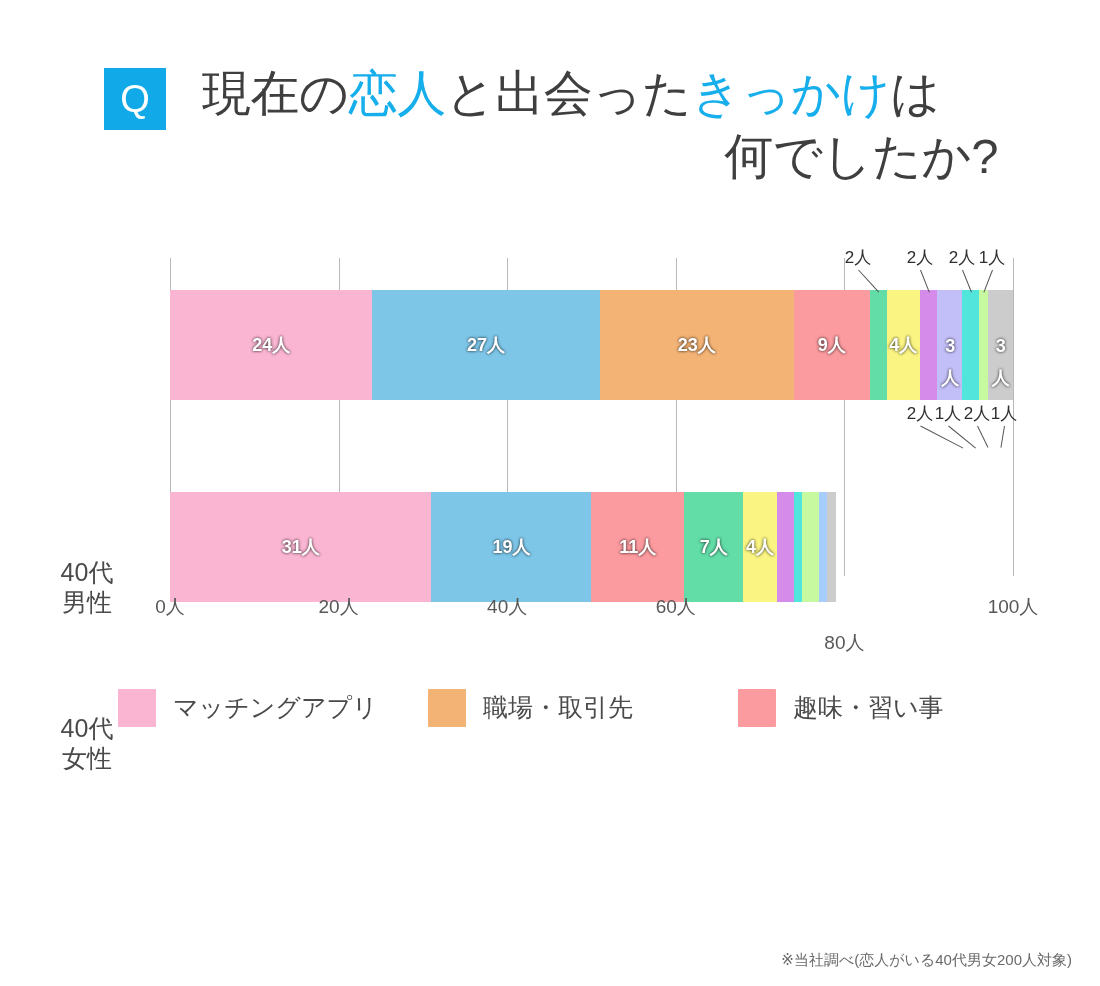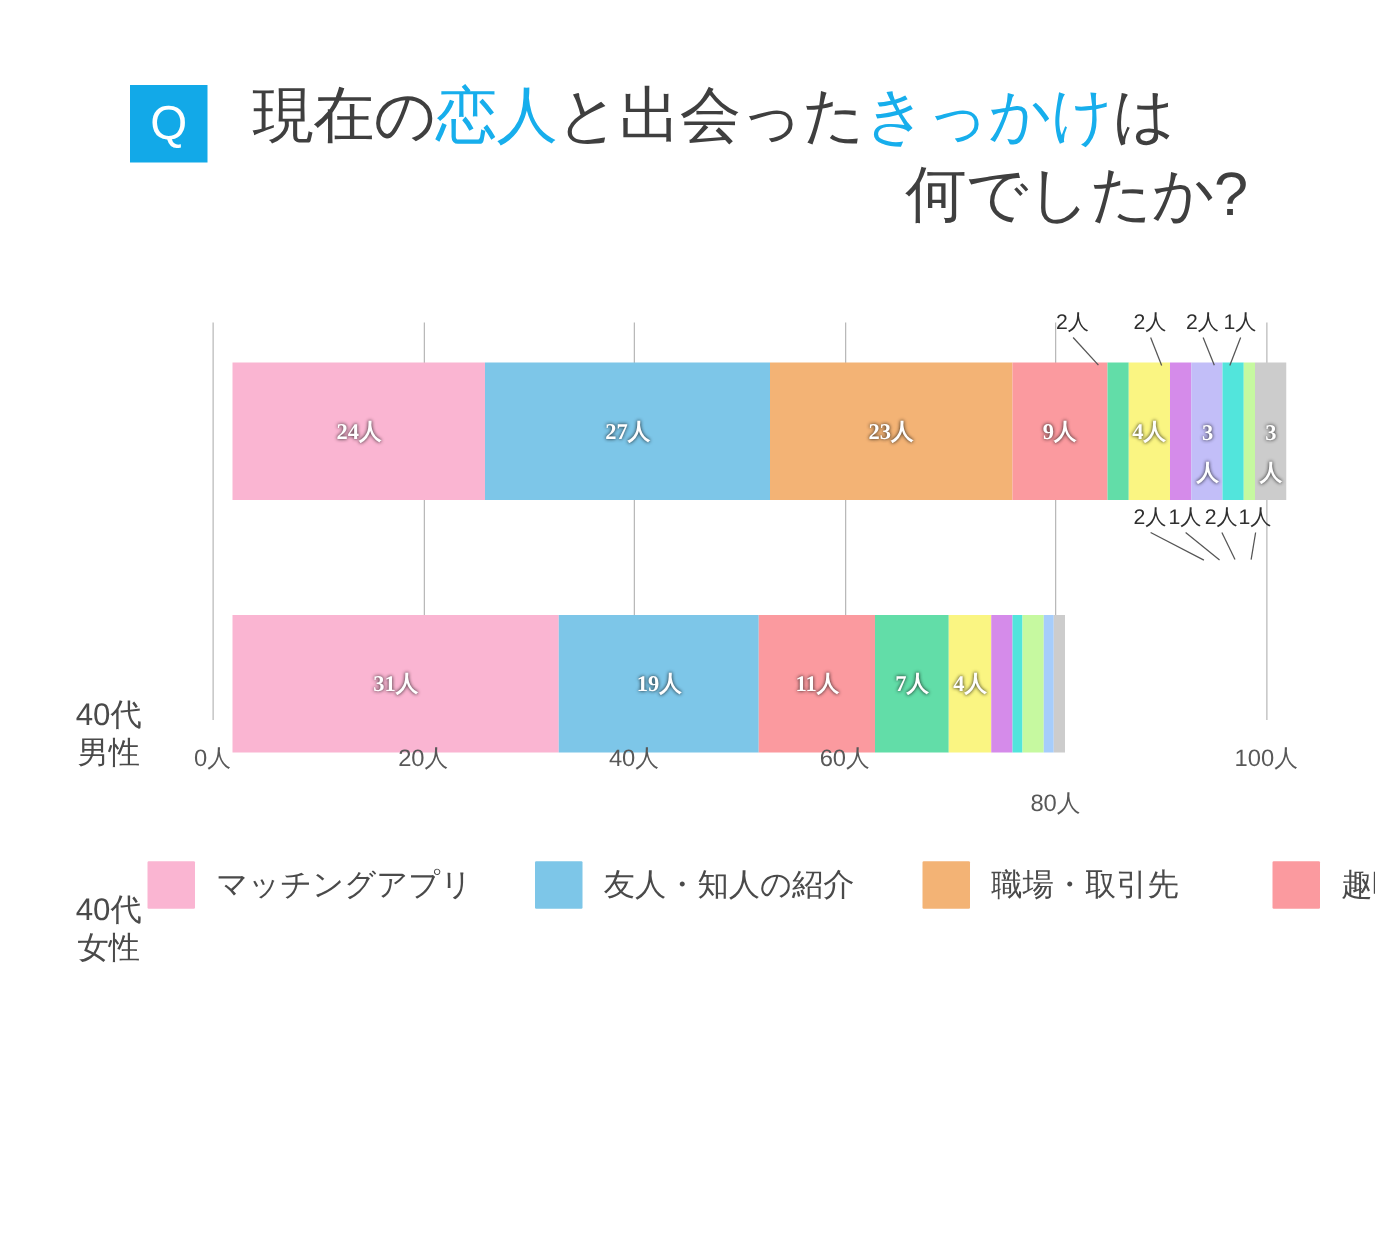--- a/index.html
+++ b/index.html
@@ -64,21 +64,21 @@
     position: absolute; top: 0;
     transform: translateX(-50%);
     font-size: 19px; color: #585858;
     white-space: nowrap;
   }
 
   .row { position: absolute; left: 0; width: 843px; }
   .row-male   { top: 32px; height: 110px; }
   .row-female { top: 188px; height: 110px; margin-top: 46px; }
 
-  .bar { position: absolute; left: 16px; top: 0; height: 100%; width: 100%; display: flex; font-family: Liberation Serif, serif; }
+  .bar { position: absolute; left: 0; top: 0; height: 100%; width: 100%; display: flex; }
   .seg { height: 100%; position: relative; display: flex; align-items: center; justify-content: center; }
   .seg-label {
     font-size: 18px; color: #ffffff; font-weight: 700;
     text-shadow: 0 0 3px rgba(0,0,0,.55), 0 0 3px rgba(0,0,0,.45);
     white-space: nowrap; line-height: 1.05;
     pointer-events: none;
   }
   .seg-label.stacked { writing-mode: vertical-rl; text-orientation: upright; letter-spacing: -1px; }
 
   .ylabel {
@@ -250,27 +250,24 @@
         <div class="xtick" style="left: 100%;">100人</div>
       </div>
   </div>
 
   <div class="legend" id="legend">
       <div class="legend-item">
         <span class="swatch" style="background: rgb(250, 181, 210);"></span>
         <span class="legend-label">マッチングアプリ</span>
       </div>
       <div class="legend-item">
-        <span class="swatch" style="background: rgb(125, 198, 232);"></span>
-        <span class="legend-label">友人・知人の紹介</span>
-      </div>
-      <div class="legend-item">
         <span class="swatch" style="background: rgb(243, 179, 117);"></span>
         <span class="legend-label">職場・取引先</span>
       </div>
       <div class="legend-item">
         <span class="swatch" style="background: rgb(251, 154, 159);"></span>
         <span class="legend-label">趣味・習い事</span>
       </div>
     </div>
 
+  <div class="footnote">※当社調べ(恋人がいる40代男女200人対象)</div>
 
 </div>
 
 </body></html>

